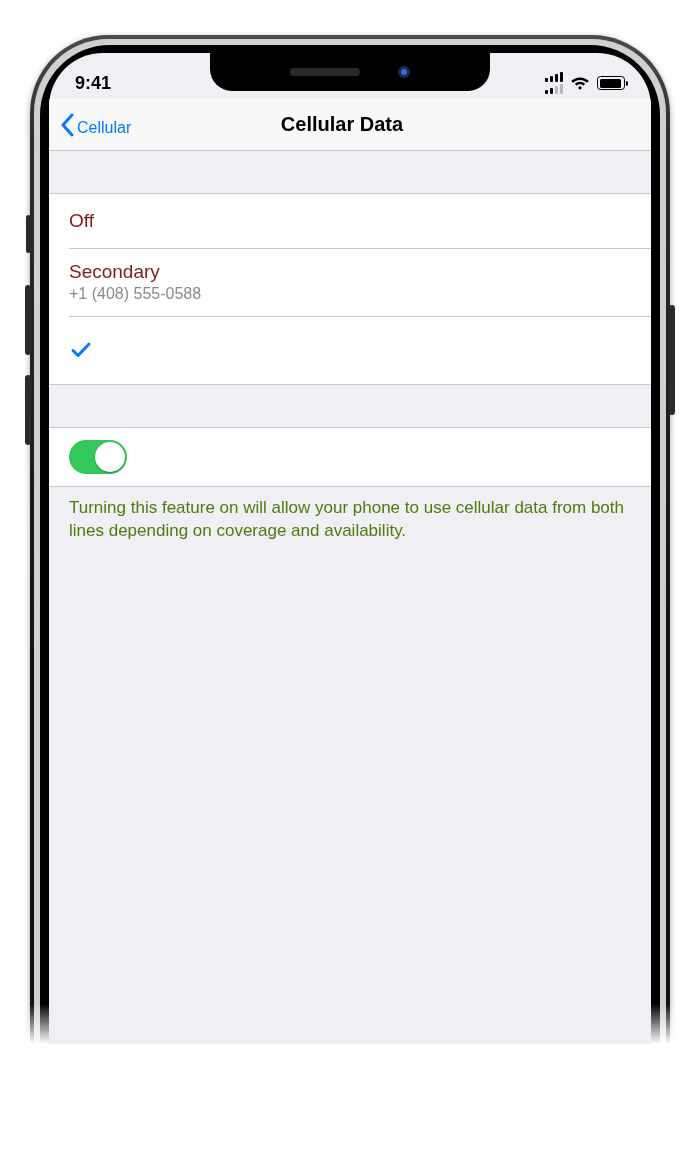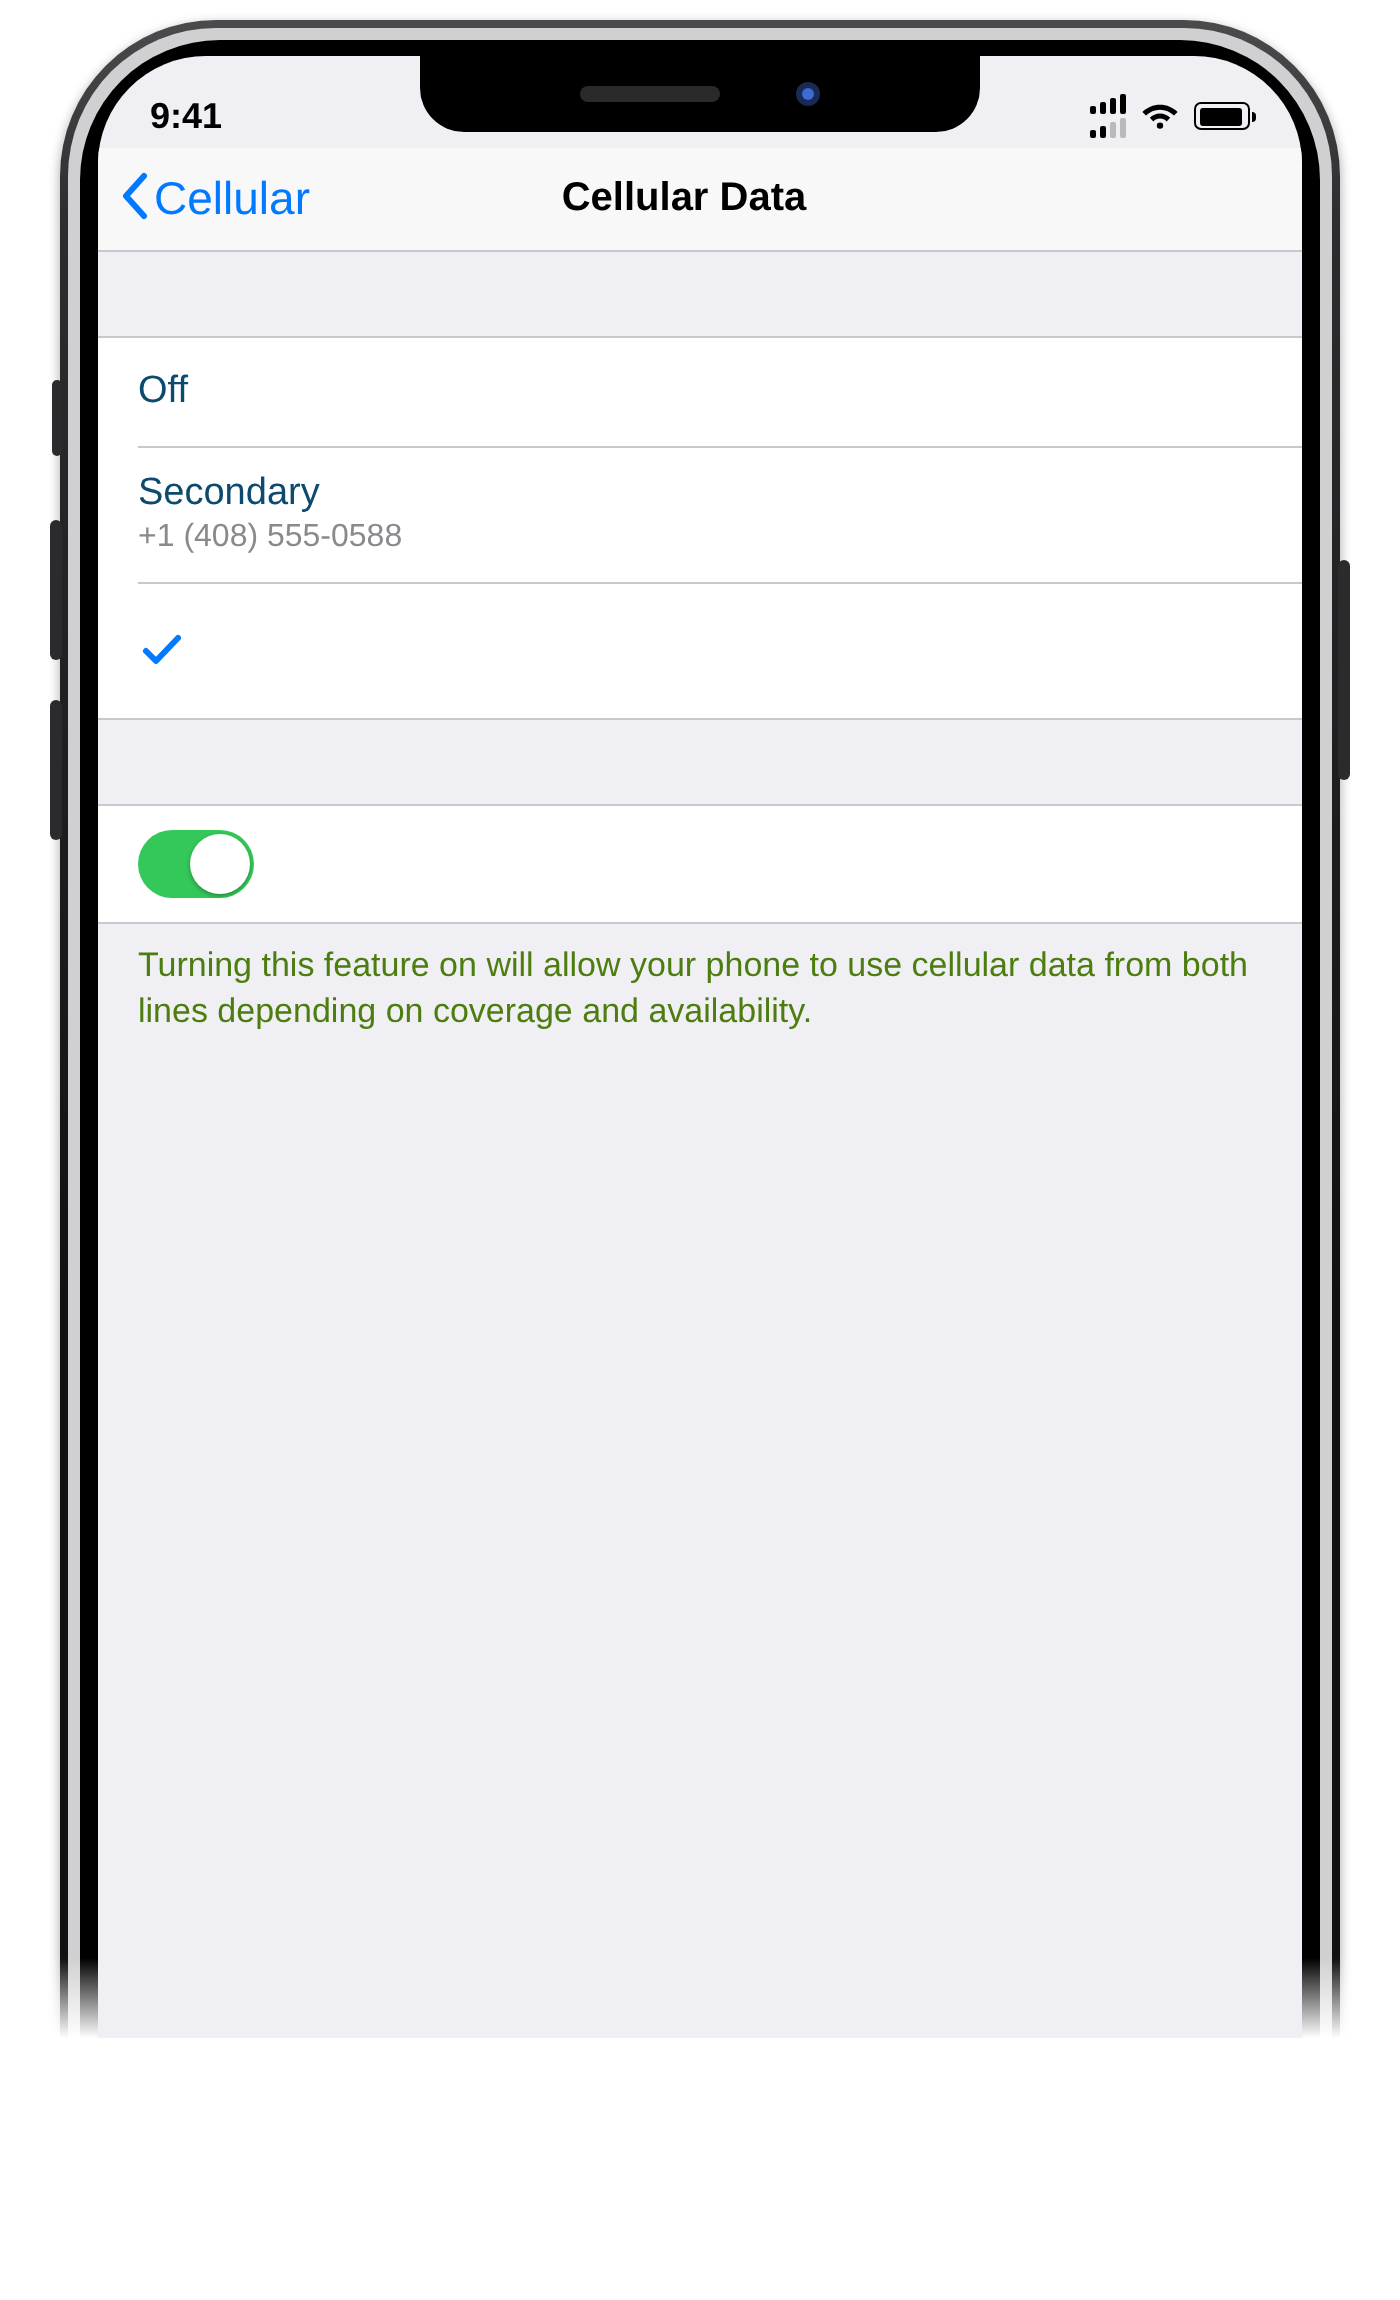--- a/index.html
+++ b/index.html
@@ -1,20 +1,20 @@
 <!DOCTYPE html>
 <html><head>
 <meta charset="utf-8">
 <style>
   * { box-sizing: border-box; margin: 0; padding: 0; }
   html, body { width: 700px; height: 1150px; background: #fff; font-family: -apple-system, "Helvetica Neue", Helvetica, Arial, sans-serif; }
 
   
   .stage {
-    width: 700px; height: 1019px; position: relative; background: #fff; overflow: hidden;
+    width: 700px; height: 1019px; position: relative; background: #fff; overflow: hidden; margin-top: 25px;
   }
   .device {
     position: absolute; left: 50%; transform: translateX(-50%);
     top: 10px;
     width: 640px; height: 1270px;
     background: linear-gradient(180deg,#4b4b4d,#2d2d2f 8%,#111 50%);
     border-radius: 78px;
     box-shadow: 0 2px 6px rgba(0,0,0,.35);
   }
   .device::before{
@@ -70,36 +70,36 @@
   .batt{width:28px;height:14px;border:1.5px solid #000;border-radius:3.5px;position:relative;}
   .batt::after{content:"";position:absolute;right:-4px;top:3.5px;width:2.5px;height:5px;background:#000;border-radius:0 2px 2px 0;}
   .batt .fill{position:absolute;left:1.5px;top:1.5px;bottom:1.5px;width:21px;background:#000;border-radius:1.5px;}
 
   
   .navbar{
     height:52px; border-bottom:1px solid #c8c7cc; background:#f8f8f9;
     display:flex; align-items:center; position:relative; padding:0 10px;
     margin-top:-2px;
   }
-  .back{display:flex;align-items:flex-start;color:#027aff;font-size:23px;gap:2px;cursor:pointer;}
+  .back{display:flex;align-items:flex-end;color:#027aff;font-size:16px;gap:2px;cursor:pointer;}
   .back svg{display:block;}
   .title{position:absolute;left:0;right:16px;text-align:center;font-size:20px;font-weight:600;color:#000;pointer-events:none;}
 
   
   .spacer{height:42px;}
   .group{background:#fff;border-top:1px solid #c8c7cc;border-bottom:1px solid #c8c7cc;}
   .cell{
     min-height:54px; padding:12px 20px; display:flex; align-items:center; justify-content:space-between;
     position:relative;
   }
   .cell + .cell::before{
     content:""; position:absolute; top:0; left:20px; right:0; height:1px; background:#c8c7cc;
   }
   .cell .text{display:flex;flex-direction:column;gap:2px;}
-  .cell .label{font-size:19px;color:#0c4a6e;}
+  .cell .label{font-size:19px;color:#7f1d1d;}
   .cell .sub{font-size:16px;color:#8a8a8e;}
   .check svg{display:block;}
 
   
   .toggle{width:58px;height:34px;border-radius:34px;background:#34c759;position:relative;}
   .toggle .knob{position:absolute;top:2px;right:2px;width:30px;height:30px;border-radius:50%;background:#fff;box-shadow:0 1px 2px rgba(0,0,0,.3);}
 
   .footer{padding:10px 20px;color:#4d7c0f;font-size:17px;line-height:1.35;}
 
   

